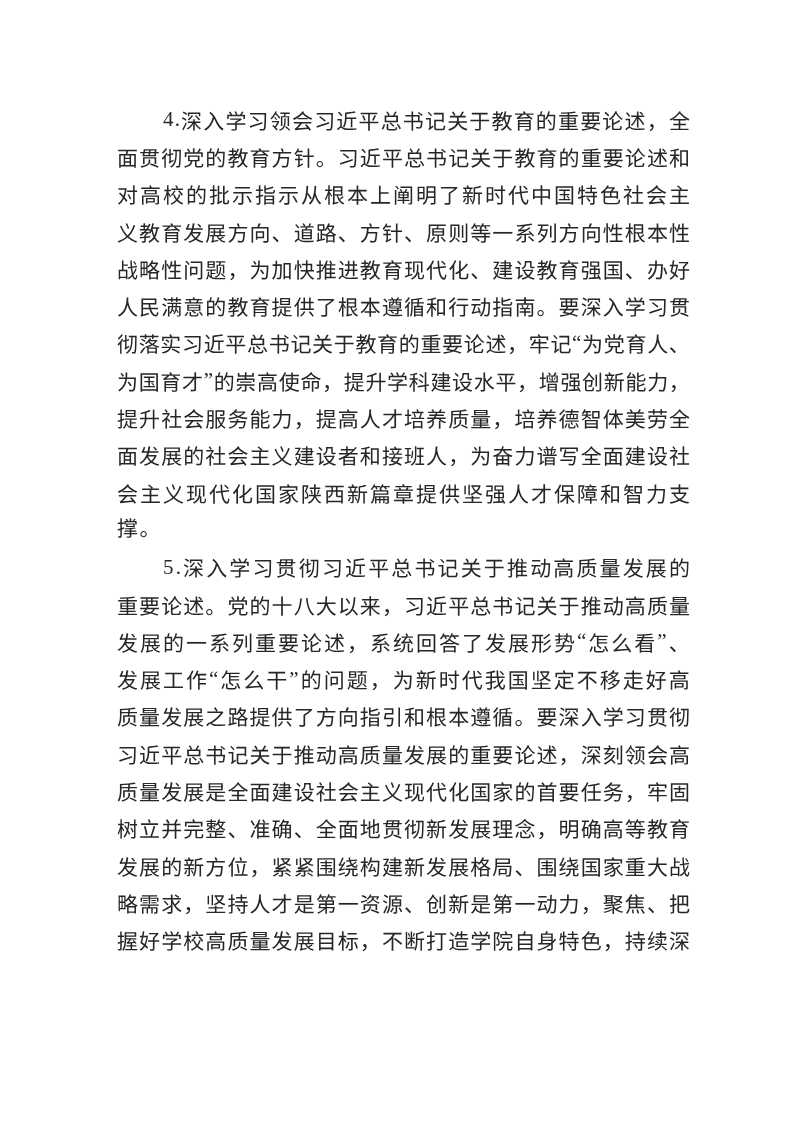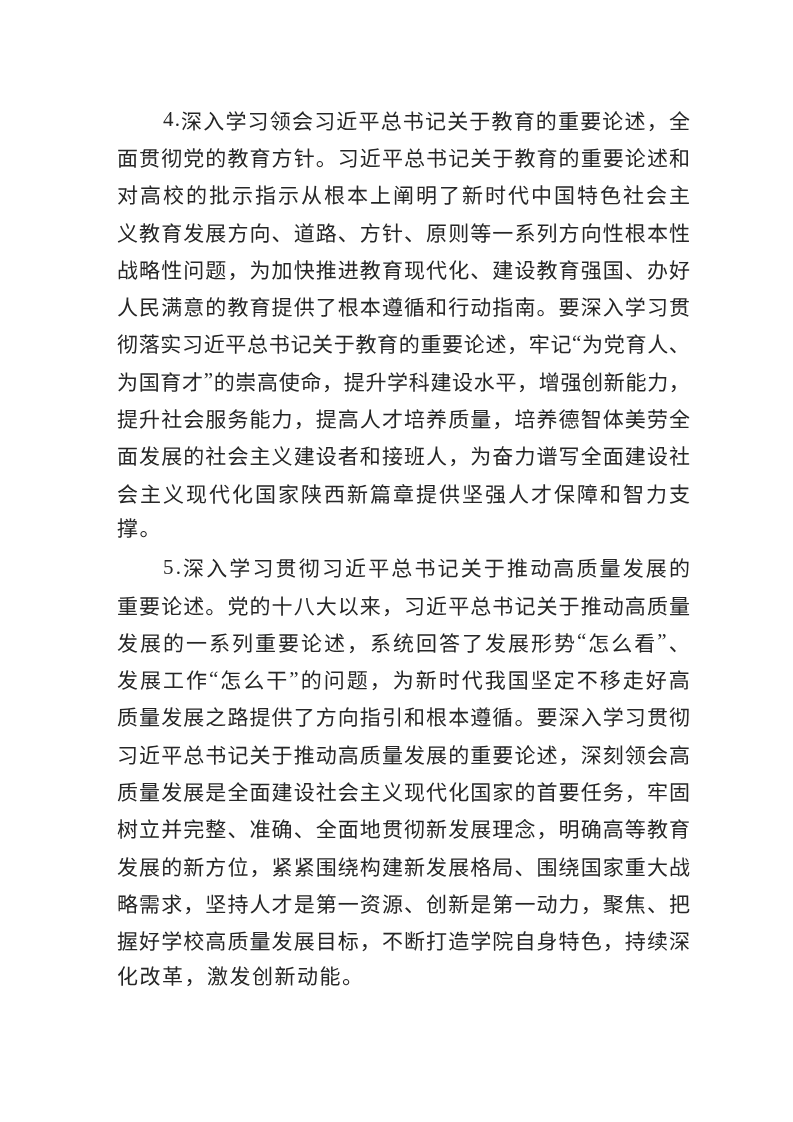--- a/index.html
+++ b/index.html
@@ -654,15 +654,14 @@
         <span>院</span>
         <span>自</span>
         <span>身</span>
         <span>特</span>
         <span>色</span>
         <span>，</span>
         <span>持</span>
         <span>续</span>
         <span>深</span>
       </div>
-      <div class="line last">化改革，激发创新动能。</div>
     </div>
 </div>
 
 </body></html>

